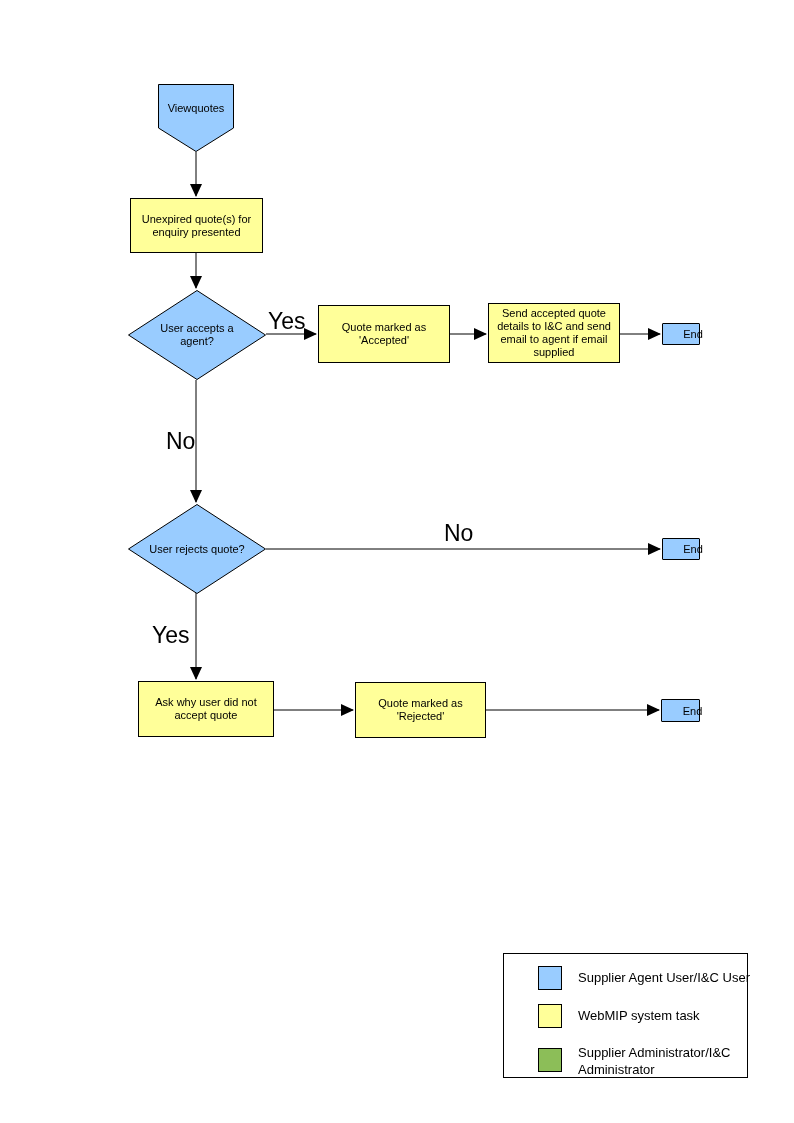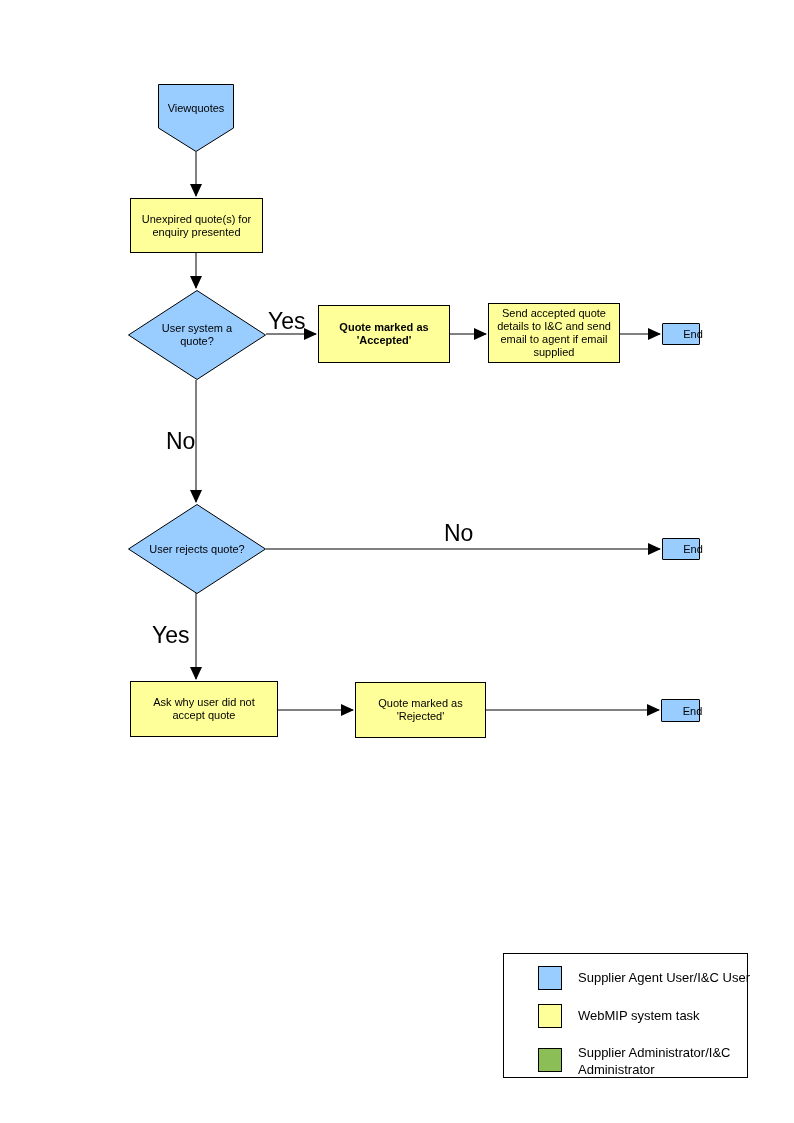--- a/index.html
+++ b/index.html
@@ -147,26 +147,26 @@
   </div>
 
   <div class="task-box" style="left: 130px; top: 198px; width: 133px; height: 55px; background-color: rgb(255, 255, 153);">
     <span>Unexpired quote(s) for enquiry presented</span>
   </div>
 
   <div class="shape" style="left:128px; top:290px; width:138px; height:90px;">
     <svg width="138" height="90" viewBox="0 0 138 90">
       <polygon points="69,0.5 137.5,45 69,89.5 0.5,45" stroke="#000000" stroke-width="1" fill="#99CCFF"></polygon>
     </svg>
-    <div class="shape-label diamond-label">User system a quote?</div>
+    <div class="shape-label diamond-label">User accepts a agent?</div>
   </div>
 
   <div class="edge-label" style="left:268px; top:308px;">Yes</div>
 
-  <div class="task-box" style="left: 318px; top: 305px; width: 132px; height: 58px; background-color: rgb(255, 255, 153); font-weight: bold;">
+  <div class="task-box" style="left: 318px; top: 305px; width: 132px; height: 58px; background-color: rgb(255, 255, 153);">
     <span>Quote  marked as 'Accepted'</span>
   </div>
 
   <div class="task-box" style="left: 488px; top: 303px; width: 132px; height: 60px; padding: 8px 4px; background-color: rgb(255, 255, 153);">
     <span>Send accepted quote details to I&amp;C and send email to agent if email supplied</span>
   </div>
 
   <div class="end-pill" style="left: 662px; top: 323px; width: 38px; height: 22px; background-color: rgb(153, 204, 255);">
     <span>End</span>
   </div>
@@ -181,21 +181,21 @@
   </div>
 
   <div class="edge-label" style="left:444px; top:520px;">No</div>
 
   <div class="end-pill" style="left: 662px; top: 538px; width: 38px; height: 22px; background-color: rgb(153, 204, 255);">
     <span>End</span>
   </div>
 
   <div class="edge-label" style="left:152px; top:622px;">Yes</div>
 
-  <div class="task-box" style="left: 130px; top: 681px; width: 148px; height: 56px; background-color: rgb(255, 255, 153);">
+  <div class="task-box" style="left: 138px; top: 681px; width: 136px; height: 56px; background-color: rgb(255, 255, 153);">
     <span>Ask why user did not accept quote</span>
   </div>
 
   <div class="task-box" style="left: 355px; top: 682px; width: 131px; height: 56px; background-color: rgb(255, 255, 153);">
     <span>Quote  marked as 'Rejected'</span>
   </div>
 
   <div class="end-pill" style="left: 661px; top: 699px; width: 39px; height: 23px; background-color: rgb(153, 204, 255);">
     <span>End</span>
   </div>

